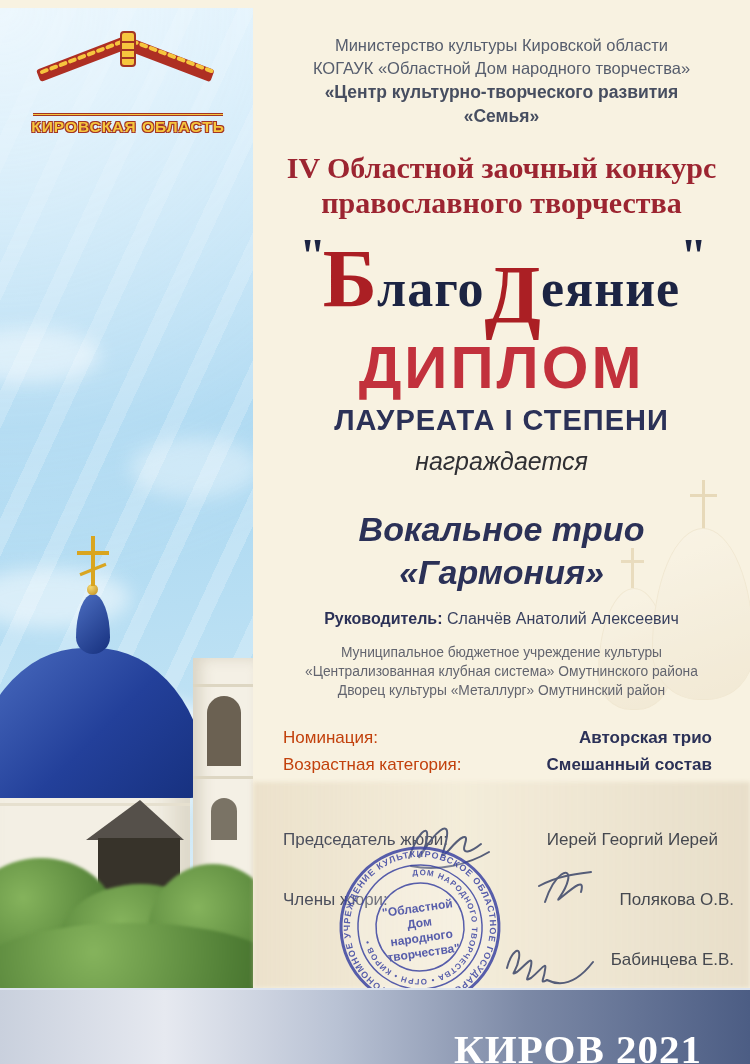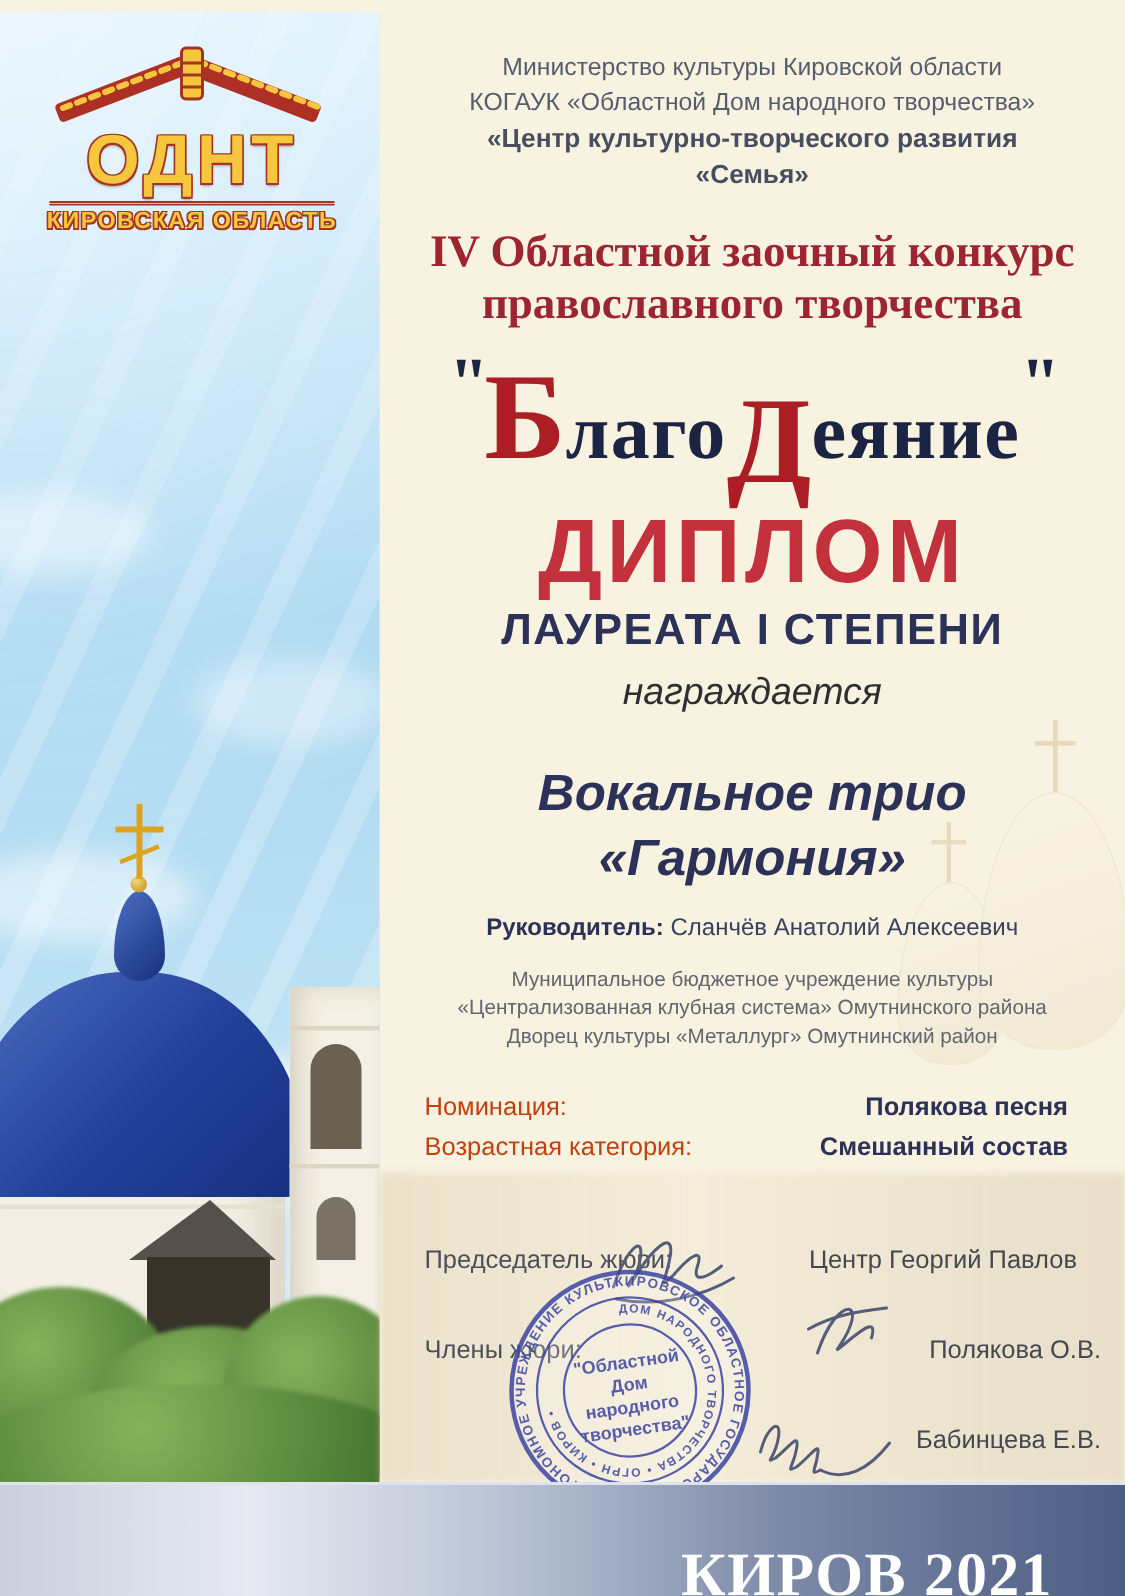--- a/index.html
+++ b/index.html
@@ -174,21 +174,20 @@
         <rect x="18" y="40" width="95" height="13" rx="3" transform="rotate(-21 18 40)" fill="#ae2f23"></rect>
         <rect x="108" y="6" width="95" height="13" rx="3" transform="rotate(21 108 6)" fill="#ae2f23"></rect>
         <line x1="24" y1="42" x2="106" y2="11" stroke="#f6c63e" stroke-width="4" stroke-dasharray="5 5"></line>
         <line x1="114" y1="11" x2="196" y2="42" stroke="#f6c63e" stroke-width="4" stroke-dasharray="5 5"></line>
         <rect x="103" y="2" width="14" height="34" rx="3" fill="#f6c63e" stroke="#a33524" stroke-width="2"></rect>
         <line x1="104" y1="12" x2="116" y2="12" stroke="#a33524" stroke-width="2"></line>
         <line x1="104" y1="20" x2="116" y2="20" stroke="#a33524" stroke-width="2"></line>
         <line x1="104" y1="28" x2="116" y2="28" stroke="#a33524" stroke-width="2"></line>
       </g>
     </svg>
-    <div class="logo-acronym">ОДНТ</div>
     <div class="logo-rule"></div>
     <div class="logo-region">КИРОВСКАЯ ОБЛАСТЬ</div>
   </div>
 
   <div class="watermark">
     <div class="wc1"></div>
     <div class="wc1h"></div>
     <div class="wc2"></div>
     <div class="wc2h"></div>
     <div class="wdome wd2"></div>
@@ -230,35 +229,35 @@
 
     <div class="org-small">
       <div>Муниципальное бюджетное учреждение культуры</div>
       <div>«Централизованная клубная система» Омутнинского района</div>
       <div>Дворец культуры «Металлург» Омутнинский район</div>
     </div>
 
     <div class="details">
       <div class="drow">
         <span class="dlabel">Номинация:</span>
-        <span class="dvalue">Полякова песня</span>
+        <span class="dvalue">Авторская трио</span>
       </div>
       <div class="drow">
         <span class="dlabel">Возрастная категория:</span>
         <span class="dvalue">Смешанный состав</span>
       </div>
     </div>
 
     <div class="jury">
       <span class="chair-label">Председатель жюри:</span>
       <svg class="sig sig-chair" width="120" height="60" viewBox="0 0 120 60">
         <path d="M6,44 C14,20 26,8 24,24 C22,40 10,50 20,38 C32,18 46,6 44,22 C42,38 34,48 46,36 C58,22 66,18 62,30 C58,42 68,38 78,30"></path>
         <path d="M8,52 C36,58 66,50 86,38"></path>
       </svg>
-      <span class="chair-name">Центр Георгий Павлов</span>
+      <span class="chair-name">Иерей Георгий Иерей</span>
 
       <span class="members-label">Члены жюри:</span>
 
       <svg class="stamp" viewBox="0 0 166 166">
         <defs>
           <path id="ringOuter" d="M83,13 A70,70 0 1 1 82.9,13"></path>
           <path id="ringInner" d="M83,31 A52,52 0 1 1 82.9,31"></path>
         </defs>
         <circle cx="83" cy="83" r="79" fill="rgba(255,255,255,0.25)" stroke="#3c45a3" stroke-width="3"></circle>
         <circle cx="83" cy="83" r="62" fill="none" stroke="#3c45a3" stroke-width="1.5"></circle>

